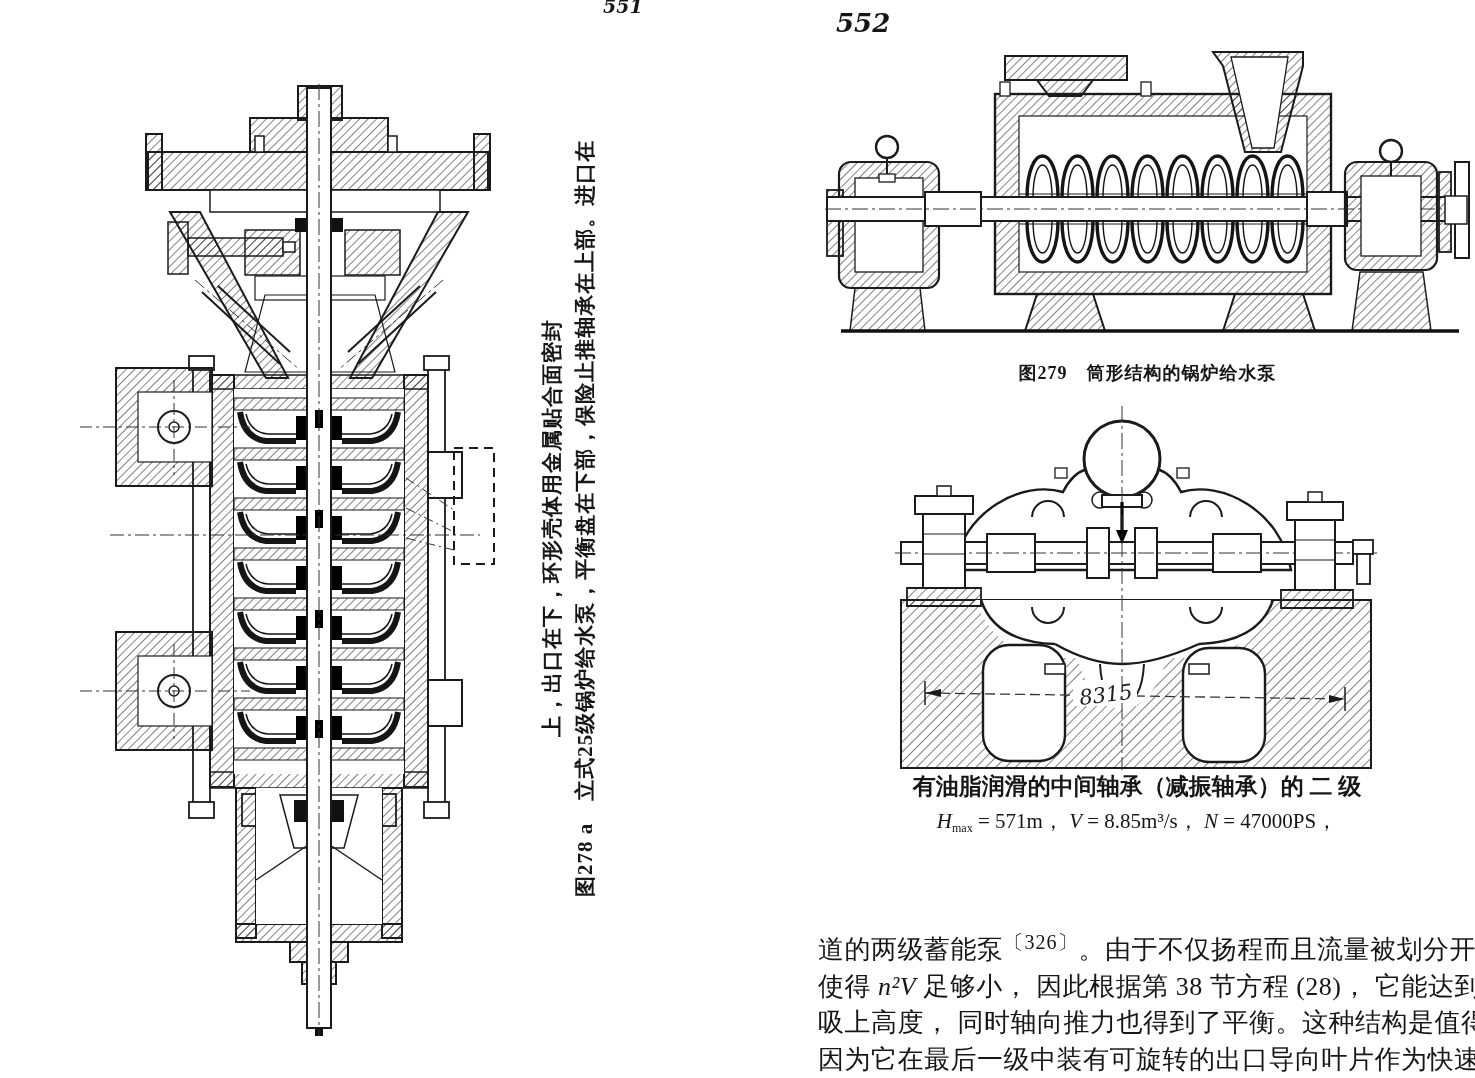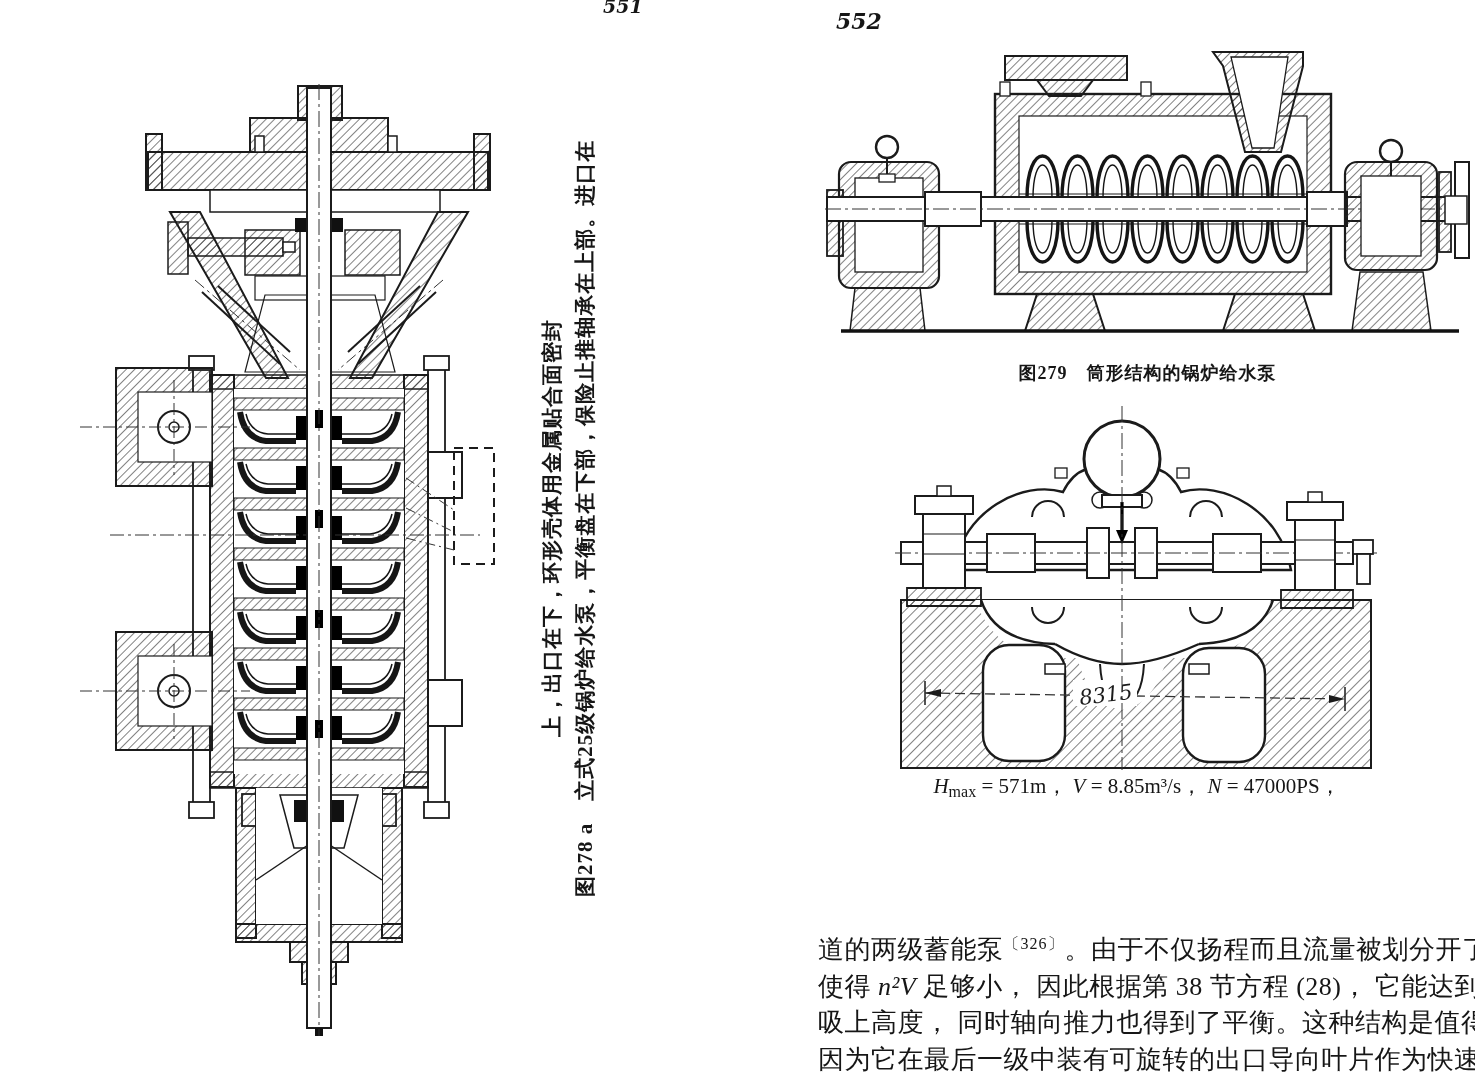--- a/index.html
+++ b/index.html
@@ -5,22 +5,22 @@
   html,body{margin:0;padding:0;width:1475px;height:1078px;background:#ffffff;overflow:hidden;
     font-family:"Liberation Serif","DejaVu Serif",serif;color:#161616;}
   .abs{position:absolute;}
   .pageno{font-style:italic;font-weight:700;font-family:"DejaVu Serif",serif;}
   .vcap{transform-origin:0 0;transform:rotate(-90deg);white-space:nowrap;
     font-size:21px;letter-spacing:1px;font-weight:600;}
   .cap{font-weight:700;}
   .capcenter{text-align:center;}
   .spec{font-size:21px;}
   .mvar{font-style:italic;font-family:"Liberation Serif",serif;}
-  .msub{font-size:16px;vertical-align:-4px;letter-spacing:0;}
-  .supref{font-size:16px;position:relative;top:-9px;letter-spacing:1px;}
+  .msub{font-size:12px;vertical-align:-4px;letter-spacing:0;}
+  .supref{font-size:20px;position:relative;top:-9px;letter-spacing:1px;}
   .para{font-size:26px;line-height:36.6px;letter-spacing:0.5px;}
   .para .pline{text-align:justify;text-align-last:justify;height:36.6px;white-space:nowrap;}
   svg{display:block;}
   .figsvg line,.figsvg path,.figsvg rect,.figsvg circle,.figsvg polygon{vector-effect:none;}
 </style>
 </head>
 <body>
 
 <div class="abs" style="left:0;top:0;width:810px;height:997px;">
 
@@ -140,21 +140,21 @@
     <rect x="265" y="948" width="8" height="8" fill="#111"></rect>
     <line x1="269" y1="4" x2="269" y2="956" stroke="#333" stroke-width="1" stroke-dasharray="16 4 3 4"></line>
   </svg>
 
   <div class="abs vcap" style="left:571px;top:897px;">图278 a　立式25级锅炉给水泵，平衡盘在下部，保险止推轴承在上部。进口在</div>
   <div class="abs vcap" style="left:538px;top:737px;">上，出口在下，环形壳体用金属贴合面密封</div>
 </div>
 
 <div class="abs" style="left:810px;top:0;width:665px;height:1078px;">
 
-  <div class="abs pageno" style="left:26px;top:8px;font-size:22px;">552</div>
+  <div class="abs pageno" style="left:26px;top:8px;font-size:26px;">552</div>
 
   <svg class="abs figsvg" style="left:15px;top:50px;" width="645" height="295" viewBox="0 0 645 295" xmlns="http://www.w3.org/2000/svg" xmlns:xlink="http://www.w3.org/1999/xlink">
     <defs>
       <pattern id="hB" patternUnits="userSpaceOnUse" width="6" height="6" patternTransform="rotate(45)">
         <line x1="0" y1="0" x2="0" y2="6" stroke="#2c2c2c" stroke-width="1.2"></line>
       </pattern>
       <g id="arch279">
         <path d="M2,148 C2,92 33,92 33,148" stroke="#151515" stroke-width="3.4" fill="none"></path>
         <path d="M8,148 C8,104 27,104 27,148" stroke="#151515" stroke-width="1.4" fill="none"></path>
         <path d="M2,170 C2,226 33,226 33,170" stroke="#151515" stroke-width="3.4" fill="none"></path>
@@ -279,20 +279,21 @@
     <line x1="30" y1="291" x2="450" y2="297" stroke="#333" stroke-width="1.3" stroke-dasharray="10 5"></line>
     <polygon points="30,291 46,287 46,295" fill="#1b1b1b"></polygon>
     <polygon points="450,297 434,293 434,301" fill="#1b1b1b"></polygon>
     <rect x="178" y="278" width="64" height="26" fill="#fff"></rect>
     <text x="184" y="300" font-size="21" font-style="italic" fill="#1b1b1b" font-family="DejaVu Serif, serif" transform="rotate(-7 210 292)">8315</text>
 
     <line x1="227" y1="4" x2="227" y2="368" stroke="#333" stroke-width="1" stroke-dasharray="16 4 3 4"></line>
   </svg>
 
   <div class="abs capcenter" style="left:88px;top:769px;width:478px;line-height:35px;">
+    <div class="cap" style="font-size:23px;">有油脂润滑的中间轴承（减振轴承）的 二 级</div>
     <div class="spec">
       <span class="mvar">H</span><span class="msub">max</span><span> = 571m，  </span><span class="mvar">V</span><span> = 8.85m³/s，  </span><span class="mvar">N</span><span> = 47000PS，</span>
     </div>
   </div>
 
   <div class="abs para" style="left:8px;top:932px;width:657px;">
     <div class="pline"><span>道的两级蓄能泵</span><span class="supref">〔326〕</span><span>。由于不仅扬程而且流量被划分开了,首先</span></div>
     <div class="pline"><span>使得 </span><span class="mvar">n²V</span><span> 足够小， 因此根据第 38 节方程 (28)， 它能达到足够的</span></div>
     <div class="pline">吸上高度， 同时轴向推力也得到了平衡。这种结构是值得注意的，</div>
     <div class="pline">因为它在最后一级中装有可旋转的出口导向叶片作为快速启动的</div>

